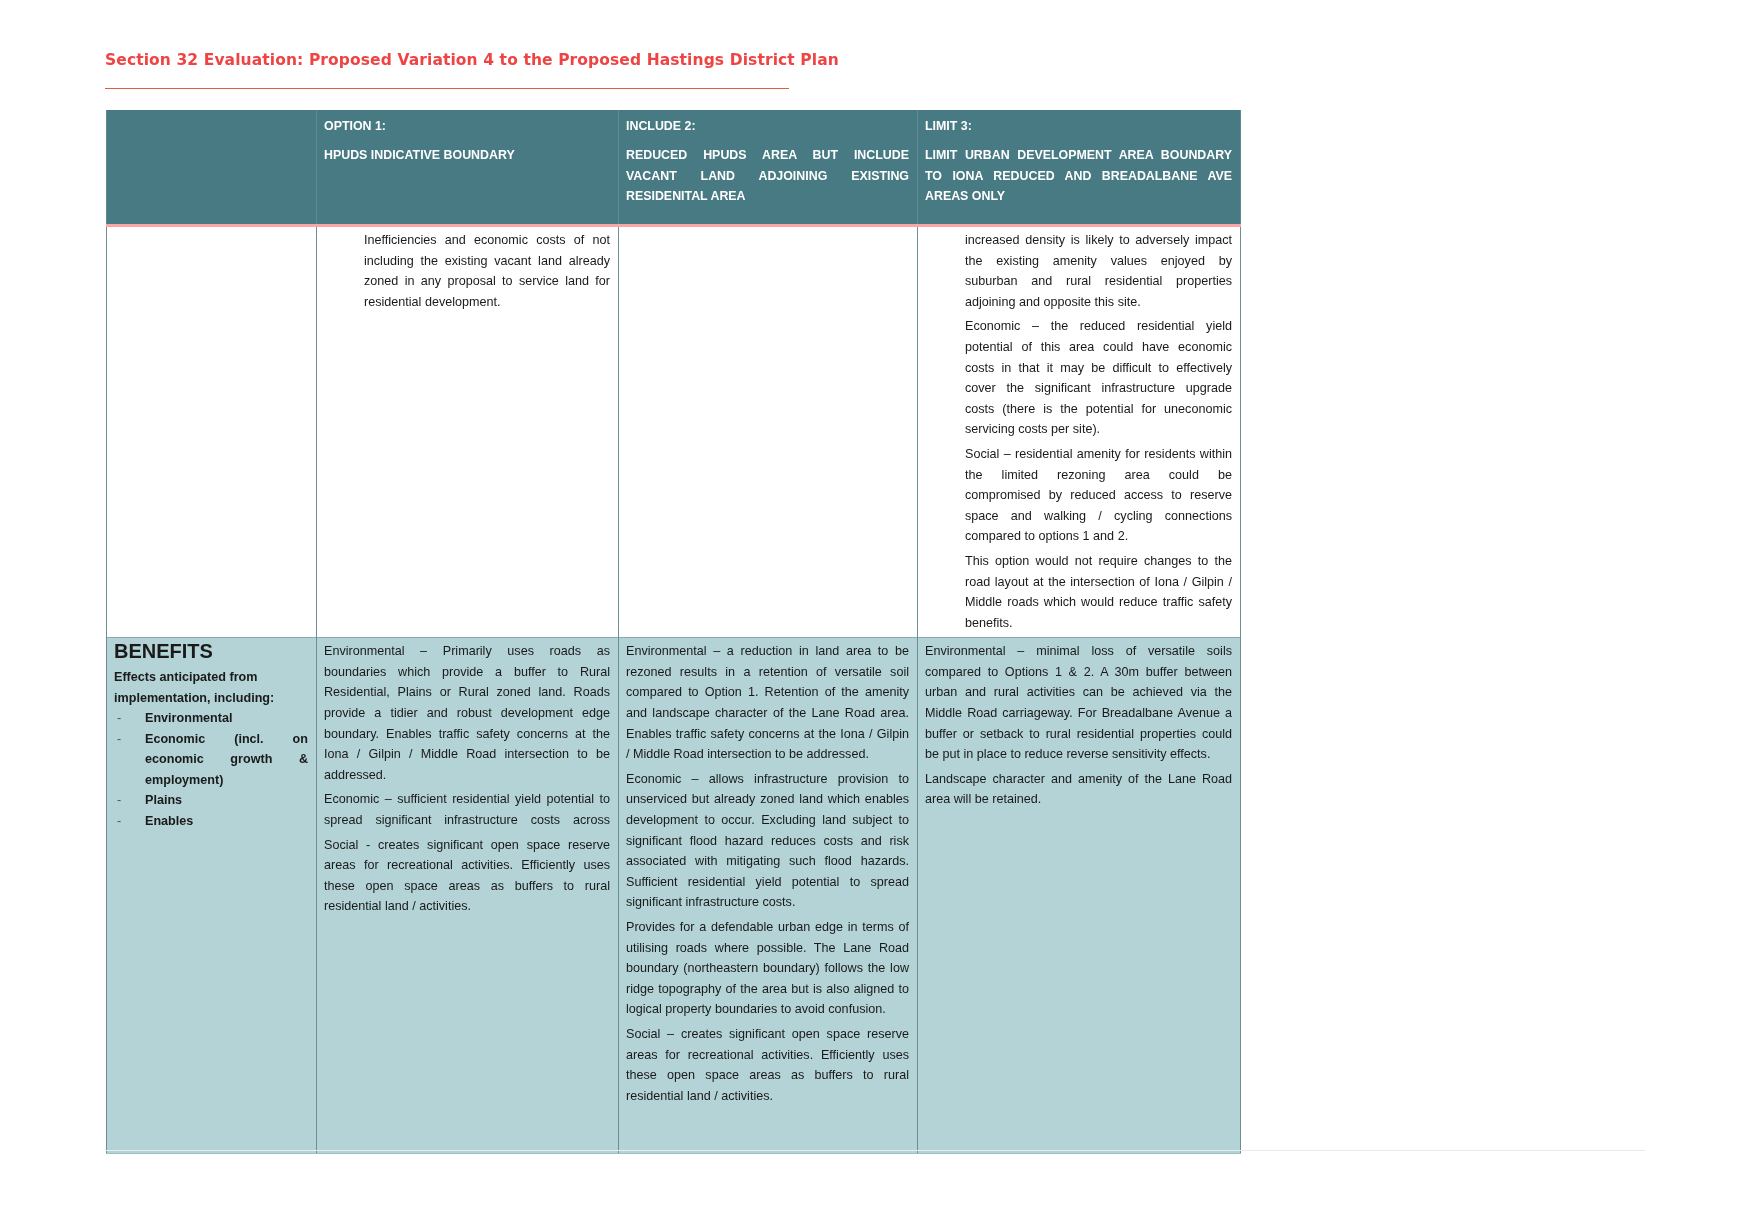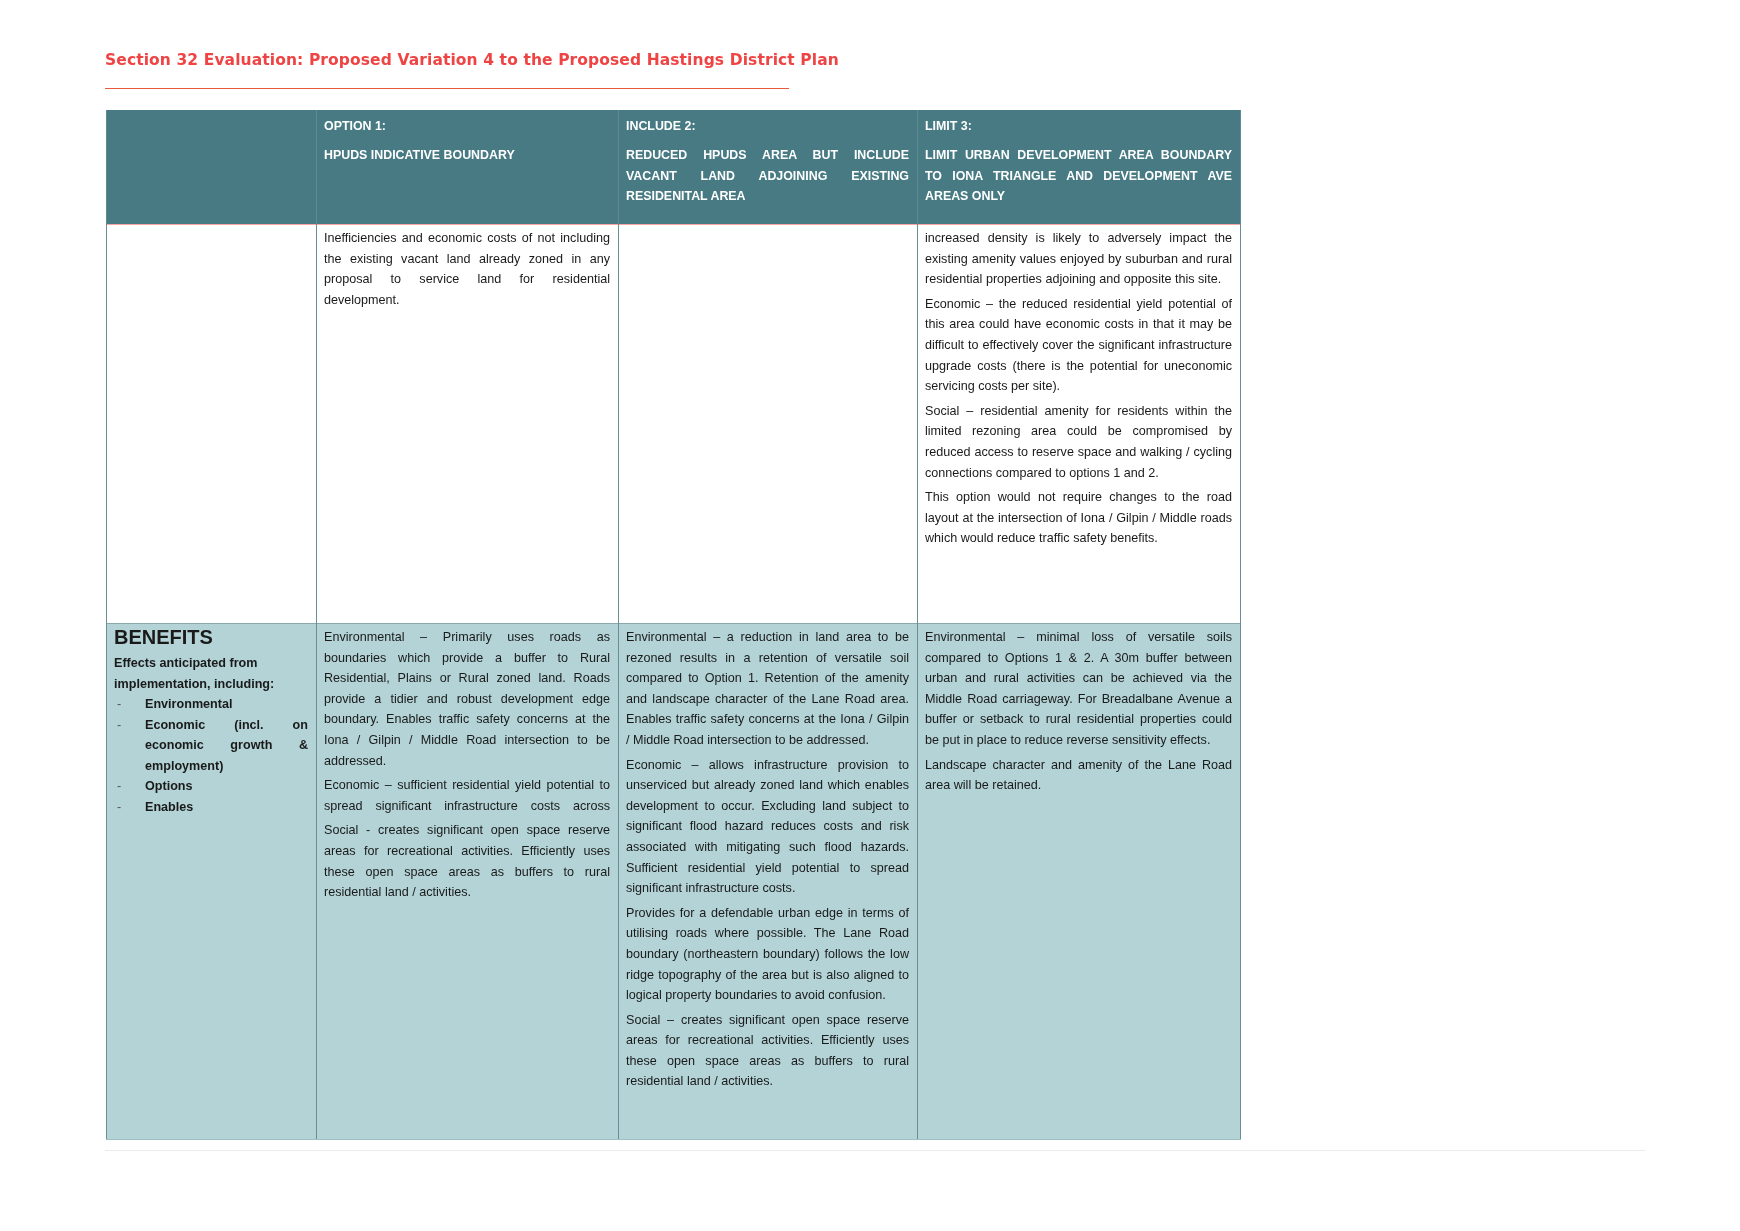--- a/index.html
+++ b/index.html
@@ -14,21 +14,21 @@
   table.eval col.c0 { width:210px; }
   table.eval col.c1 { width:302px; }
   table.eval col.c2 { width:299px; }
   table.eval col.c3 { width:323px; }
   table.eval td, table.eval th { vertical-align:top; padding:0; border-left:1px solid #6b8e93; border-right:1px solid #6b8e93; }
   tr.head th { background:#477a83; color:#ffffff; height:114px; text-align:left; font-weight:bold; font-size:12.4px;
                border-left:1px solid #5e8a92; border-right:1px solid #5e8a92; }
   tr.head th .inner { padding:6px 8px 0 7px; }
   tr.head .opt { display:block; line-height:20px; margin-bottom:9px; }
   tr.head .opt-desc { display:block; line-height:20.5px; text-align:justify; text-align-last:left; }
-  tr.costs td { background:#ffffff; height:398px; border-top:1px solid #fca5a5; }
+  tr.costs td { background:#ffffff; height:398px; border-top:3px solid #fca5a5;padding-left:40px; }
   tr.benefits td { background:#b3d3d6; height:515px; border-top:1.5px solid #8aa9ad; border-bottom:1px solid #9fbfc3; }
   .cell-text { padding:3px 8px 0 7px; font-size:12.6px; line-height:20.6px; text-align:justify; }
   .cell-text p { margin:0 0 4px 0; }
   .benefit-label { padding:3px 8px 0 7px; }
   .benefit-heading { font-weight:bold; font-size:20px; line-height:20px; margin:0 0 6px 0; }
   .benefit-intro { font-weight:bold; font-size:12.6px; line-height:20.5px; margin:0; }
   .benefit-list { list-style:none; margin:0; padding:0; font-weight:bold; font-size:12.6px; line-height:20.5px; }
   .benefit-list li { position:relative; padding-left:31px; text-align:justify; }
   .benefit-list li .dash { position:absolute; left:3px; top:0; font-weight:normal; color:#555; }
 </style>
@@ -58,21 +58,21 @@
     </th>
     <th>
       <div class="inner">
         <span class="opt">INCLUDE 2:</span>
         <span class="opt-desc">REDUCED HPUDS AREA BUT INCLUDE VACANT LAND ADJOINING EXISTING RESIDENITAL AREA</span>
       </div>
     </th>
     <th>
       <div class="inner">
         <span class="opt">LIMIT 3:</span>
-        <span class="opt-desc">LIMIT URBAN DEVELOPMENT AREA BOUNDARY TO IONA TRIANGLE AND DEVELOPMENT AVE AREAS ONLY</span>
+        <span class="opt-desc">LIMIT URBAN DEVELOPMENT AREA BOUNDARY TO IONA REDUCED AND BREADALBANE AVE AREAS ONLY</span>
       </div>
     </th>
   </tr>
 
   <tr class="costs">
     <td></td>
     <td>
       <div class="cell-text">
         <p>Inefficiencies and economic costs of not including the existing vacant land already zoned in any proposal to service land for residential development.</p>
       </div>
@@ -91,21 +91,21 @@
   </tr>
 
   <tr class="benefits">
     <td>
       <div class="benefit-label">
         <div class="benefit-heading">BENEFITS</div>
         <div class="benefit-intro">Effects anticipated from implementation, including:</div>
         <ul class="benefit-list">
           <li><span class="dash">-</span><span>Environmental</span></li>
           <li><span class="dash">-</span><span>Economic (incl. on economic growth &amp; employment)</span></li>
-          <li><span class="dash">-</span><span>Options</span></li>
+          <li><span class="dash">-</span><span>Plains</span></li>
           <li><span class="dash">-</span><span>Enables</span></li>
         </ul>
       </div>
     </td>
     <td>
       <div class="cell-text">
         <p>Environmental – Primarily uses roads as boundaries which provide a buffer to Rural Residential, Plains or Rural zoned land.  Roads provide a tidier and robust development edge boundary.  Enables traffic safety concerns at the Iona / Gilpin / Middle Road intersection to be addressed.</p>
         <p style="text-align-last:justify;">Economic – sufficient residential yield potential to spread significant infrastructure costs across</p>
         <p>Social - creates significant open space reserve areas for recreational activities. Efficiently uses these open space areas as buffers to rural residential land / activities.</p>
       </div>

